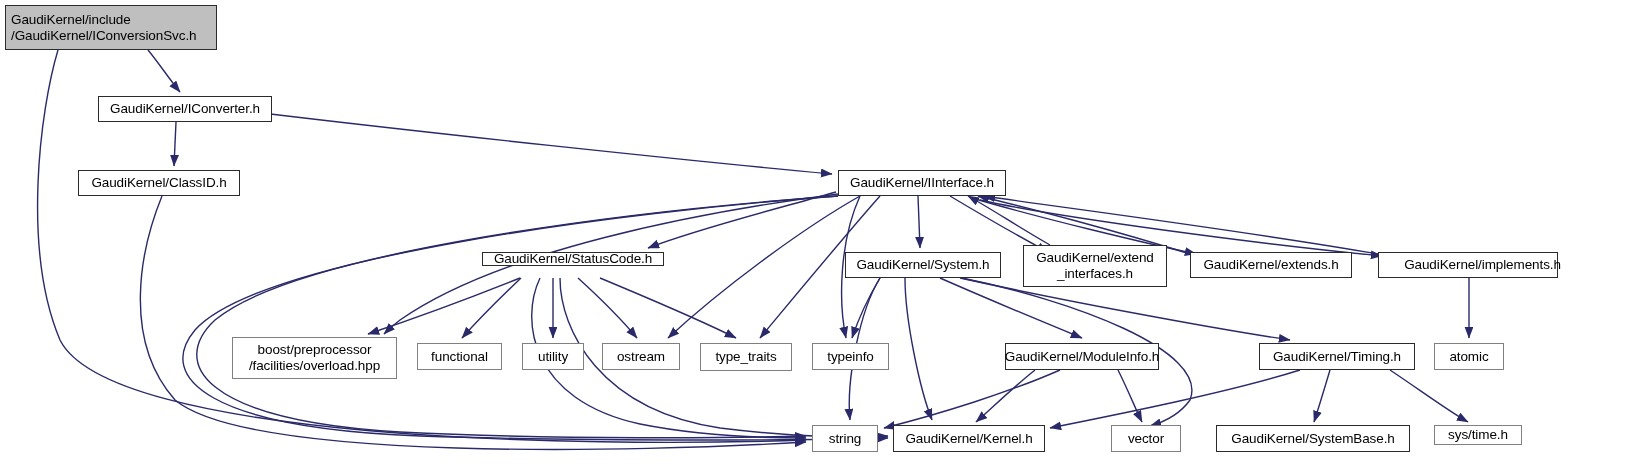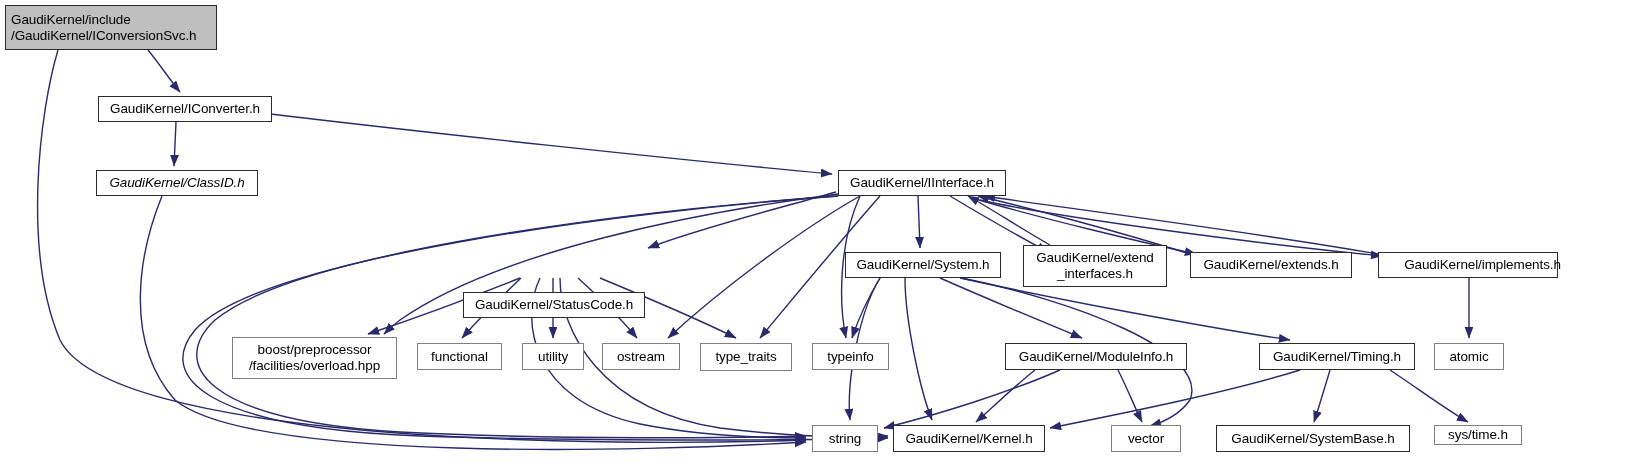--- a/index.html
+++ b/index.html
@@ -97,36 +97,36 @@
         <path d="M 1118,370 C 1128,390 1136,410 1142,422" fill="none" stroke="#2a2a6a" stroke-width="1.4" marker-end="url(#arrowhead)"></path>
         <path d="M 1300,370 C 1230,392 1120,414 1050,428" fill="none" stroke="#2a2a6a" stroke-width="1.4" marker-end="url(#arrowhead)"></path>
         <path d="M 1330,370 C 1324,390 1318,410 1314,422" fill="none" stroke="#2a2a6a" stroke-width="1.4" marker-end="url(#arrowhead)"></path>
         <path d="M 1390,370 C 1420,390 1450,412 1468,422" fill="none" stroke="#2a2a6a" stroke-width="1.4" marker-end="url(#arrowhead)"></path>
       </g>
   </svg>
   <div id="nodes">
       <div class="node root" style="left: 5px; top: 5px; width: 212px; height: 45px;">GaudiKernel/include
 /GaudiKernel/IConversionSvc.h</div>
       <div class="node bold" style="left: 88px; top: 96px; width: 174px; height: 26px; margin-left: 10px;">GaudiKernel/IConverter.h</div>
-      <div class="node bold" style="left: 96px; top: 170px; width: 162px; height: 26px; font-style: italic;">GaudiKernel/ClassID.h</div>
+      <div class="node bold" style="left: 78px; top: 170px; width: 162px; height: 26px;">GaudiKernel/ClassID.h</div>
       <div class="node bold" style="left: 838px; top: 170px; width: 168px; height: 26px;">GaudiKernel/IInterface.h</div>
-      <div class="node bold" style="left: 463px; top: 252px; width: 182px; height: 26px; margin-top: 40px;">GaudiKernel/StatusCode.h</div>
+      <div class="node bold" style="left: 482px; top: 252px; width: 182px; height: 14px;">GaudiKernel/StatusCode.h</div>
       <div class="node bold" style="left: 845px; top: 252px; width: 156px; height: 26px;">GaudiKernel/System.h</div>
       <div class="node bold" style="left: 1023px; top: 245px; width: 144px; height: 42px;">GaudiKernel/extend
 _interfaces.h</div>
       <div class="node bold" style="left: 1190px; top: 252px; width: 162px; height: 26px;">GaudiKernel/extends.h</div>
       <div class="node bold" style="left: 1378px; top: 252px; width: 180px; height: 26px; padding-left: 29px;">GaudiKernel/implements.h</div>
       <div class="node light" style="left: 232px; top: 337px; width: 165px; height: 42px;">boost/preprocessor
 /facilities/overload.hpp</div>
       <div class="node light" style="left: 417px; top: 343px; width: 85px; height: 27px;">functional</div>
       <div class="node light" style="left: 522px; top: 343px; width: 62px; height: 27px;">utility</div>
       <div class="node light" style="left: 602px; top: 343px; width: 78px; height: 27px;">ostream</div>
       <div class="node light" style="left: 700px; top: 343px; width: 92px; height: 28px;">type_traits</div>
       <div class="node light" style="left: 812px; top: 343px; width: 77px; height: 27px;">typeinfo</div>
-      <div class="node bold" style="left: 1005px; top: 343px; width: 182px; height: 27px;">GaudiKernel/ModuleInfo.h</div>
+      <div class="node bold" style="left: 1005px; top: 343px; width: 154px; height: 27px;">GaudiKernel/ModuleInfo.h</div>
       <div class="node bold" style="left: 1259px; top: 343px; width: 156px; height: 27px;">GaudiKernel/Timing.h</div>
       <div class="node light" style="left: 1434px; top: 343px; width: 70px; height: 27px;">atomic</div>
       <div class="node light" style="left: 812px; top: 425px; width: 66px; height: 27px;">string</div>
       <div class="node bold" style="left: 893px; top: 425px; width: 152px; height: 27px;">GaudiKernel/Kernel.h</div>
       <div class="node light" style="left: 1111px; top: 425px; width: 70px; height: 27px;">vector</div>
       <div class="node bold" style="left: 1216px; top: 425px; width: 194px; height: 27px;">GaudiKernel/SystemBase.h</div>
       <div class="node light" style="left: 1434px; top: 425px; width: 88px; height: 20px;">sys/time.h</div>
     </div>
 </div>
 

